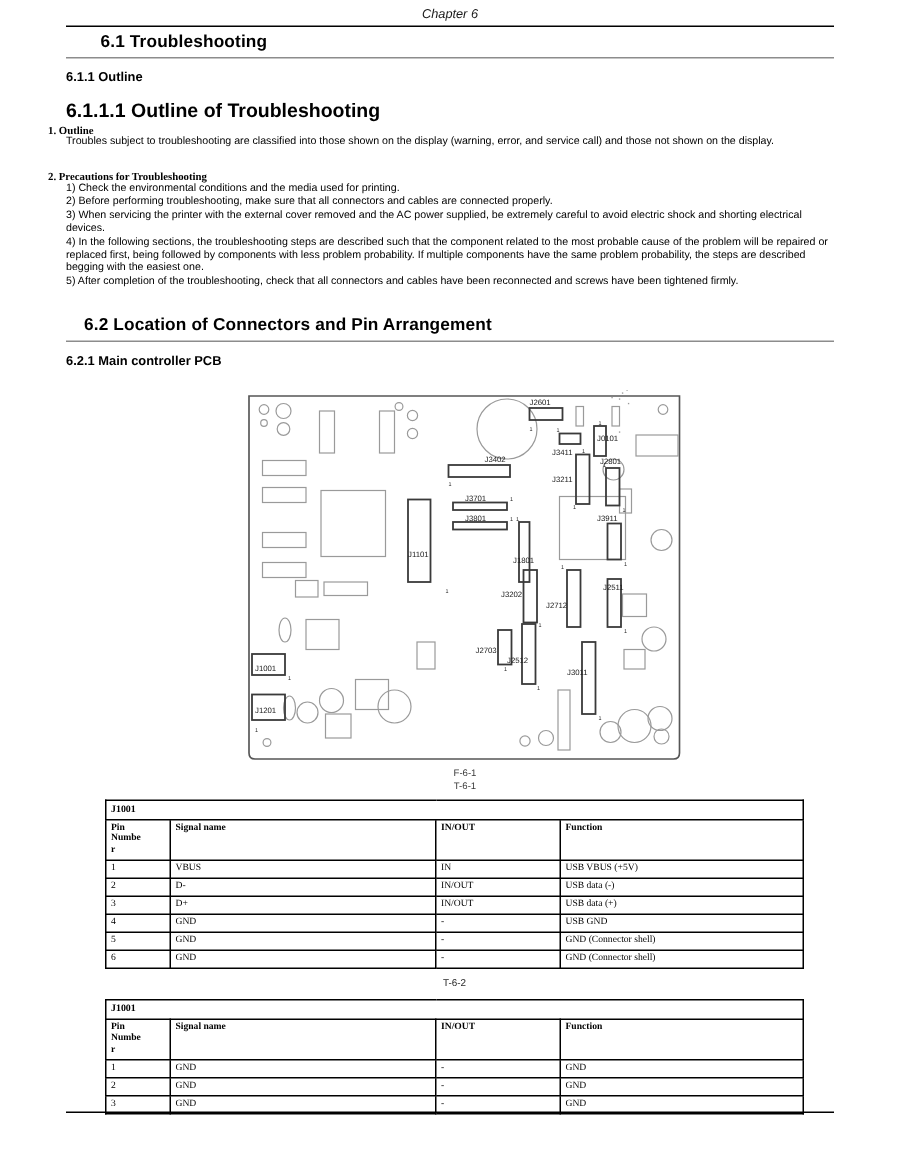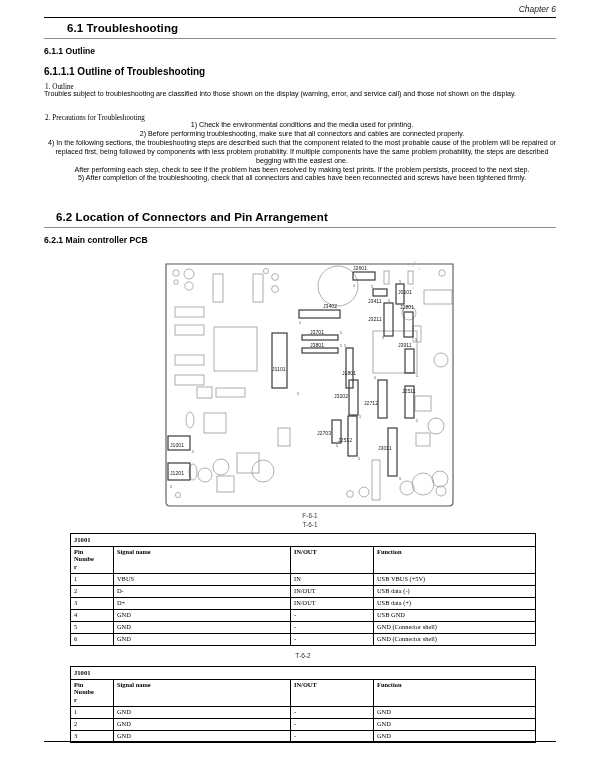--- a/index.html
+++ b/index.html
@@ -21,21 +21,21 @@
     width: 600px;
     height: 780px;
   }
 
   
   .chapter-head {
     position: absolute;
     top: 4px;
     left: 44px;
     right: 44px;
-    text-align: right;
+    text-align: center;
     font-family: "Liberation Sans", sans-serif;
     font-style: italic;
     font-size: 8.5px;
     color: #1a1a1a;
   }
   .head-rule {
     position: absolute;
     top: 17px;
     left: 44px;
     width: 512px;
@@ -67,45 +67,45 @@
     font-family: "Liberation Sans", sans-serif;
     font-weight: bold;
     font-size: 8.6px;
     color: #000;
   }
   .h3 {
     position: absolute;
     left: 44px;
     font-family: "Liberation Sans", sans-serif;
     font-weight: bold;
-    font-size: 10px;
+    font-size: 13px;
     color: #000;
   }
 
   
   .para-title {
     position: absolute;
-    left: 45px;
+    left: 32px;
     font-family: "Liberation Serif", serif;
-    font-weight: normal;
+    font-weight: bold;
     font-size: 7.2px;
     color: #000;
     text-align: right;
   }
   .para {
     position: absolute;
     left: 44px;
     width: 516px;
     font-family: Liberation Sans, sans-serif;
     font-size: 7.1px;
     line-height: 8.9px;
     color: #000;
     text-align: left;
   }
-  .para p { margin: 0; text-align: center; }
+  .para p { margin: 0; }
 
   
   .figure-wrap {
     position: absolute;
     left: 160px;
     top: 260px;
     width: 300px;
     height: 250px;
   }
   .fig-caption {
@@ -202,22 +202,22 @@
   <div class="h2" style="top:46px;">6.1.1 Outline</div>
   <div class="h3" style="top:66px;">6.1.1.1 Outline of Troubleshooting</div>
 
   <div class="para-title" style="top:83px;">1. Outline</div>
   <div class="para" style="top:90px;">Troubles subject to troubleshooting are classified into those shown on the display (warning, error, and service call) and those not shown on the display.</div>
 
   <div class="para-title" style="top:114px;">2. Precautions for Troubleshooting</div>
   <div class="para" style="top:121px;" id="precautions-body">
       <p>1) Check the environmental conditions and the media used for printing.</p>
       <p>2) Before performing troubleshooting, make sure that all connectors and cables are connected properly.</p>
+      <p>3) When servicing the printer with the external cover removed and the AC power supplied, be extremely careful to avoid electric shock and shorting electrical devices.</p>
       <p>4) In the following sections, the troubleshooting steps are described such that the component related to the most probable cause of the problem will be repaired or replaced first, being followed by components with less problem probability. If multiple components have the same problem probability, the steps are described begging with the easiest one.</p>
-      <p>After performing each step, check to see if the problem has been resolved by making test prints. If the problem persists, proceed to the next step.</p>
       <p>5) After completion of the troubleshooting, check that all connectors and cables have been reconnected and screws have been tightened firmly.</p>
     </div>
 
   <div class="h1" style="top:211px;padding-left:12px;">6.2 Location of Connectors and Pin Arrangement</div>
   <div class="h1-rule" style="top:227px;"></div>
   <div class="h2" style="top:235px;">6.2.1 Main controller PCB</div>
 
   <div class="figure-wrap">
     <svg width="300" height="250" viewBox="0 0 300 250" xmlns="http://www.w3.org/2000/svg">
 

